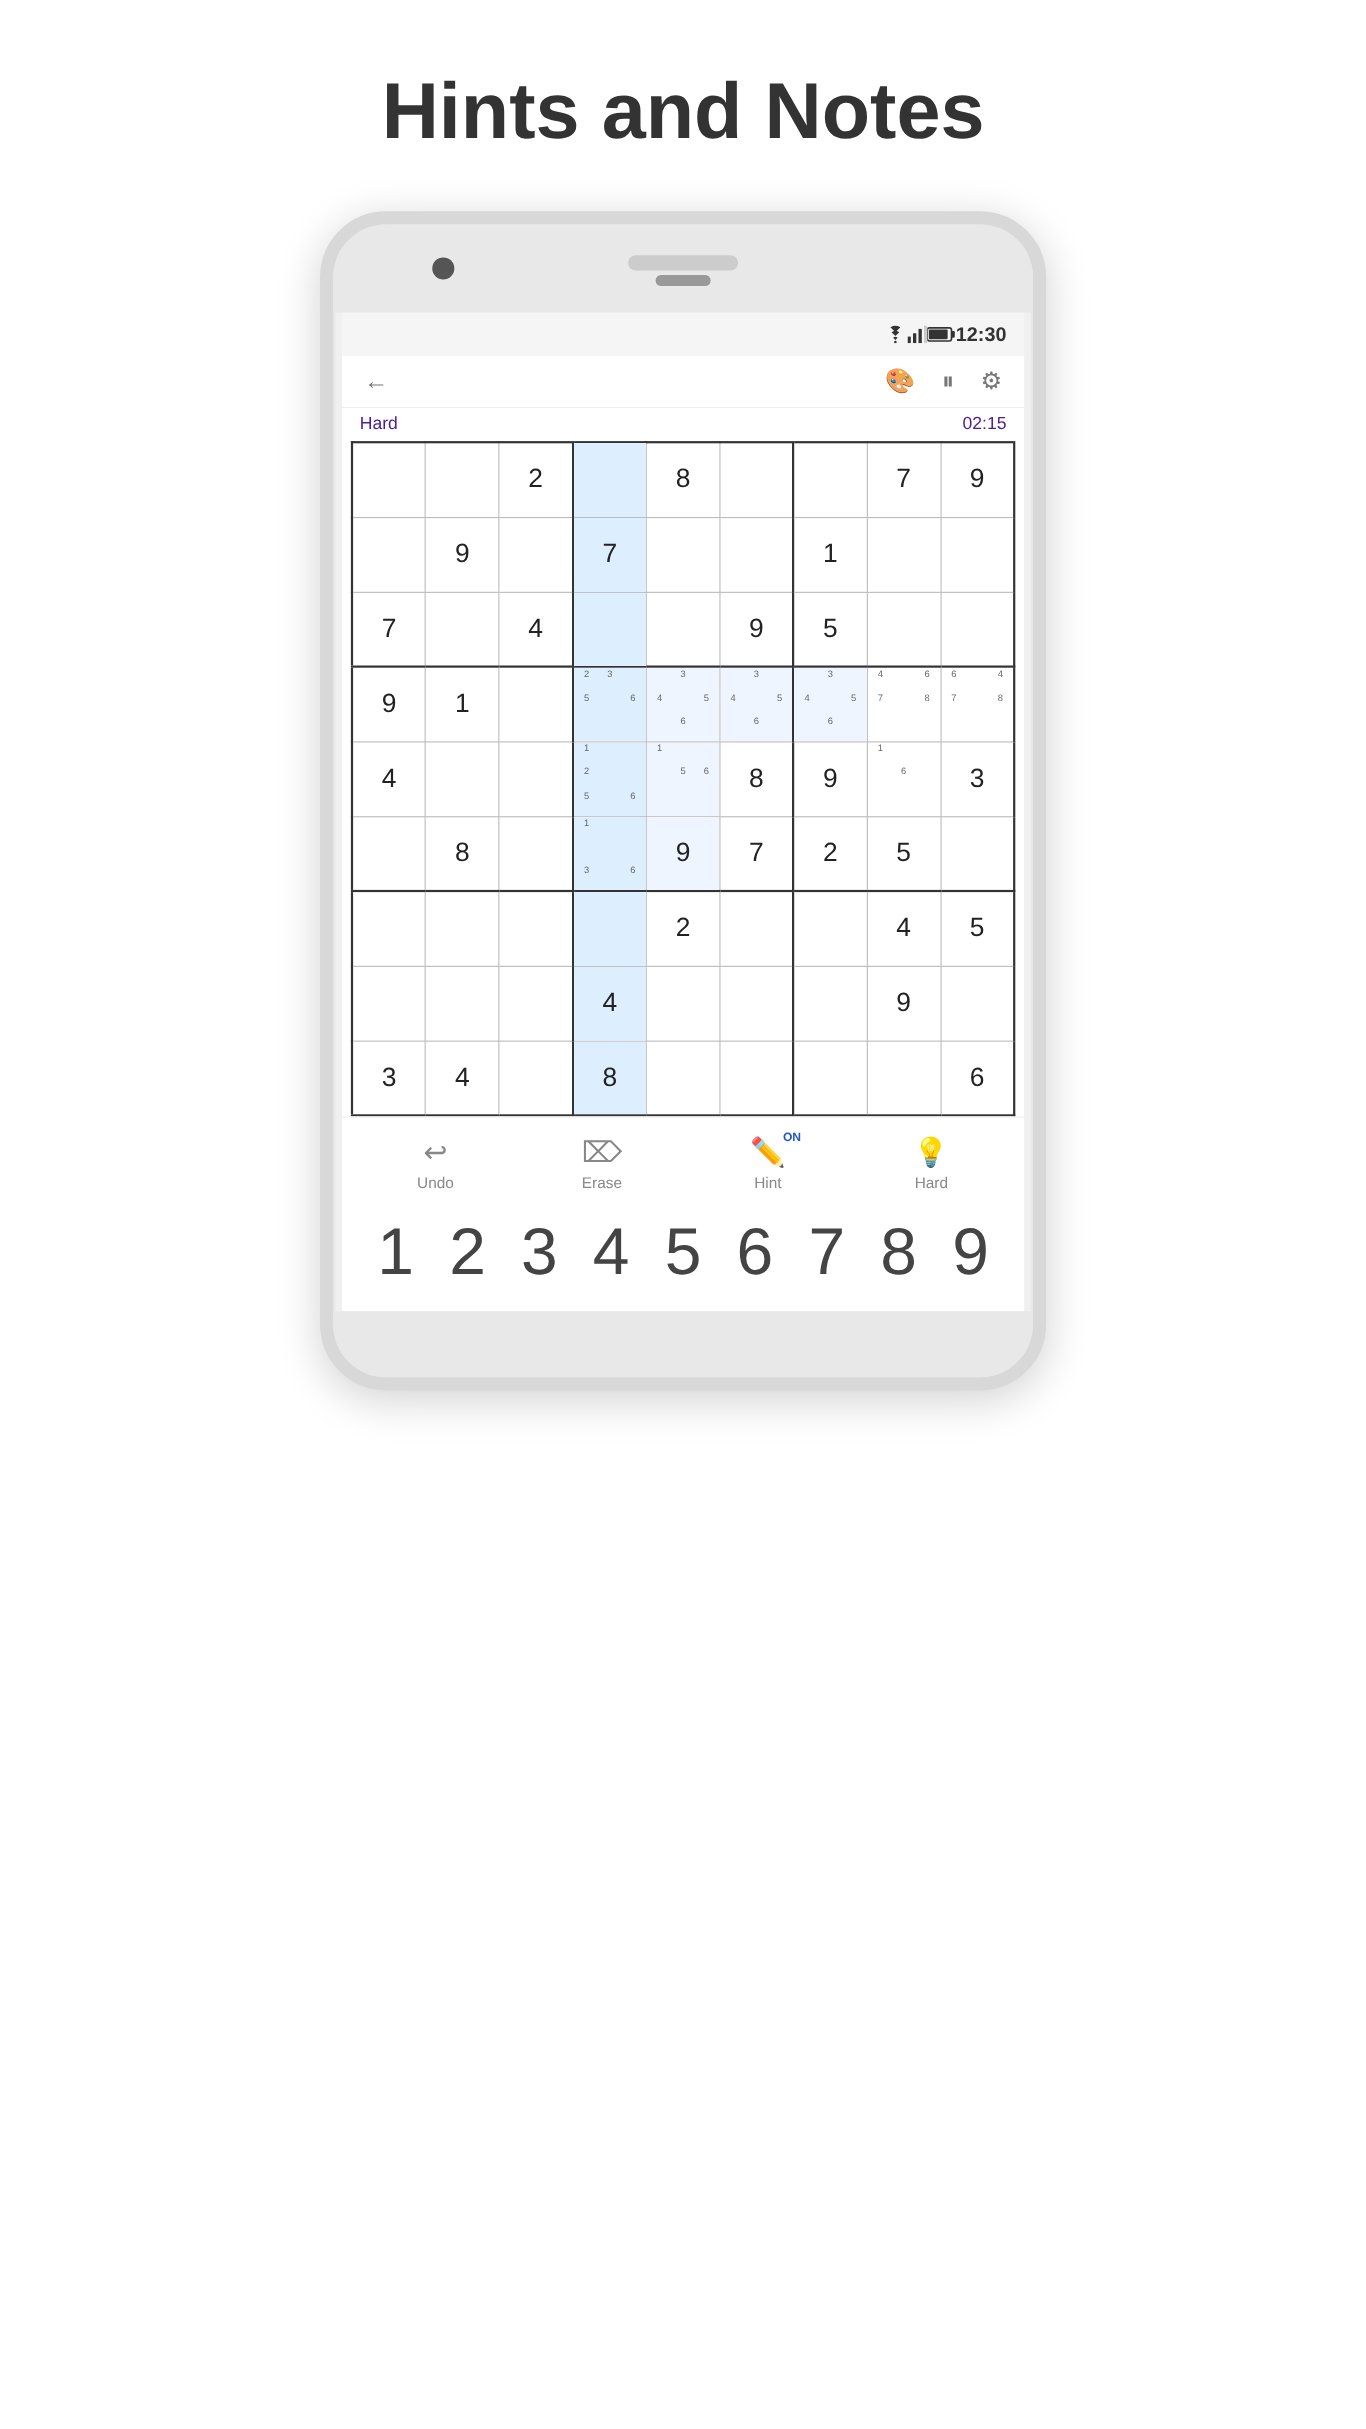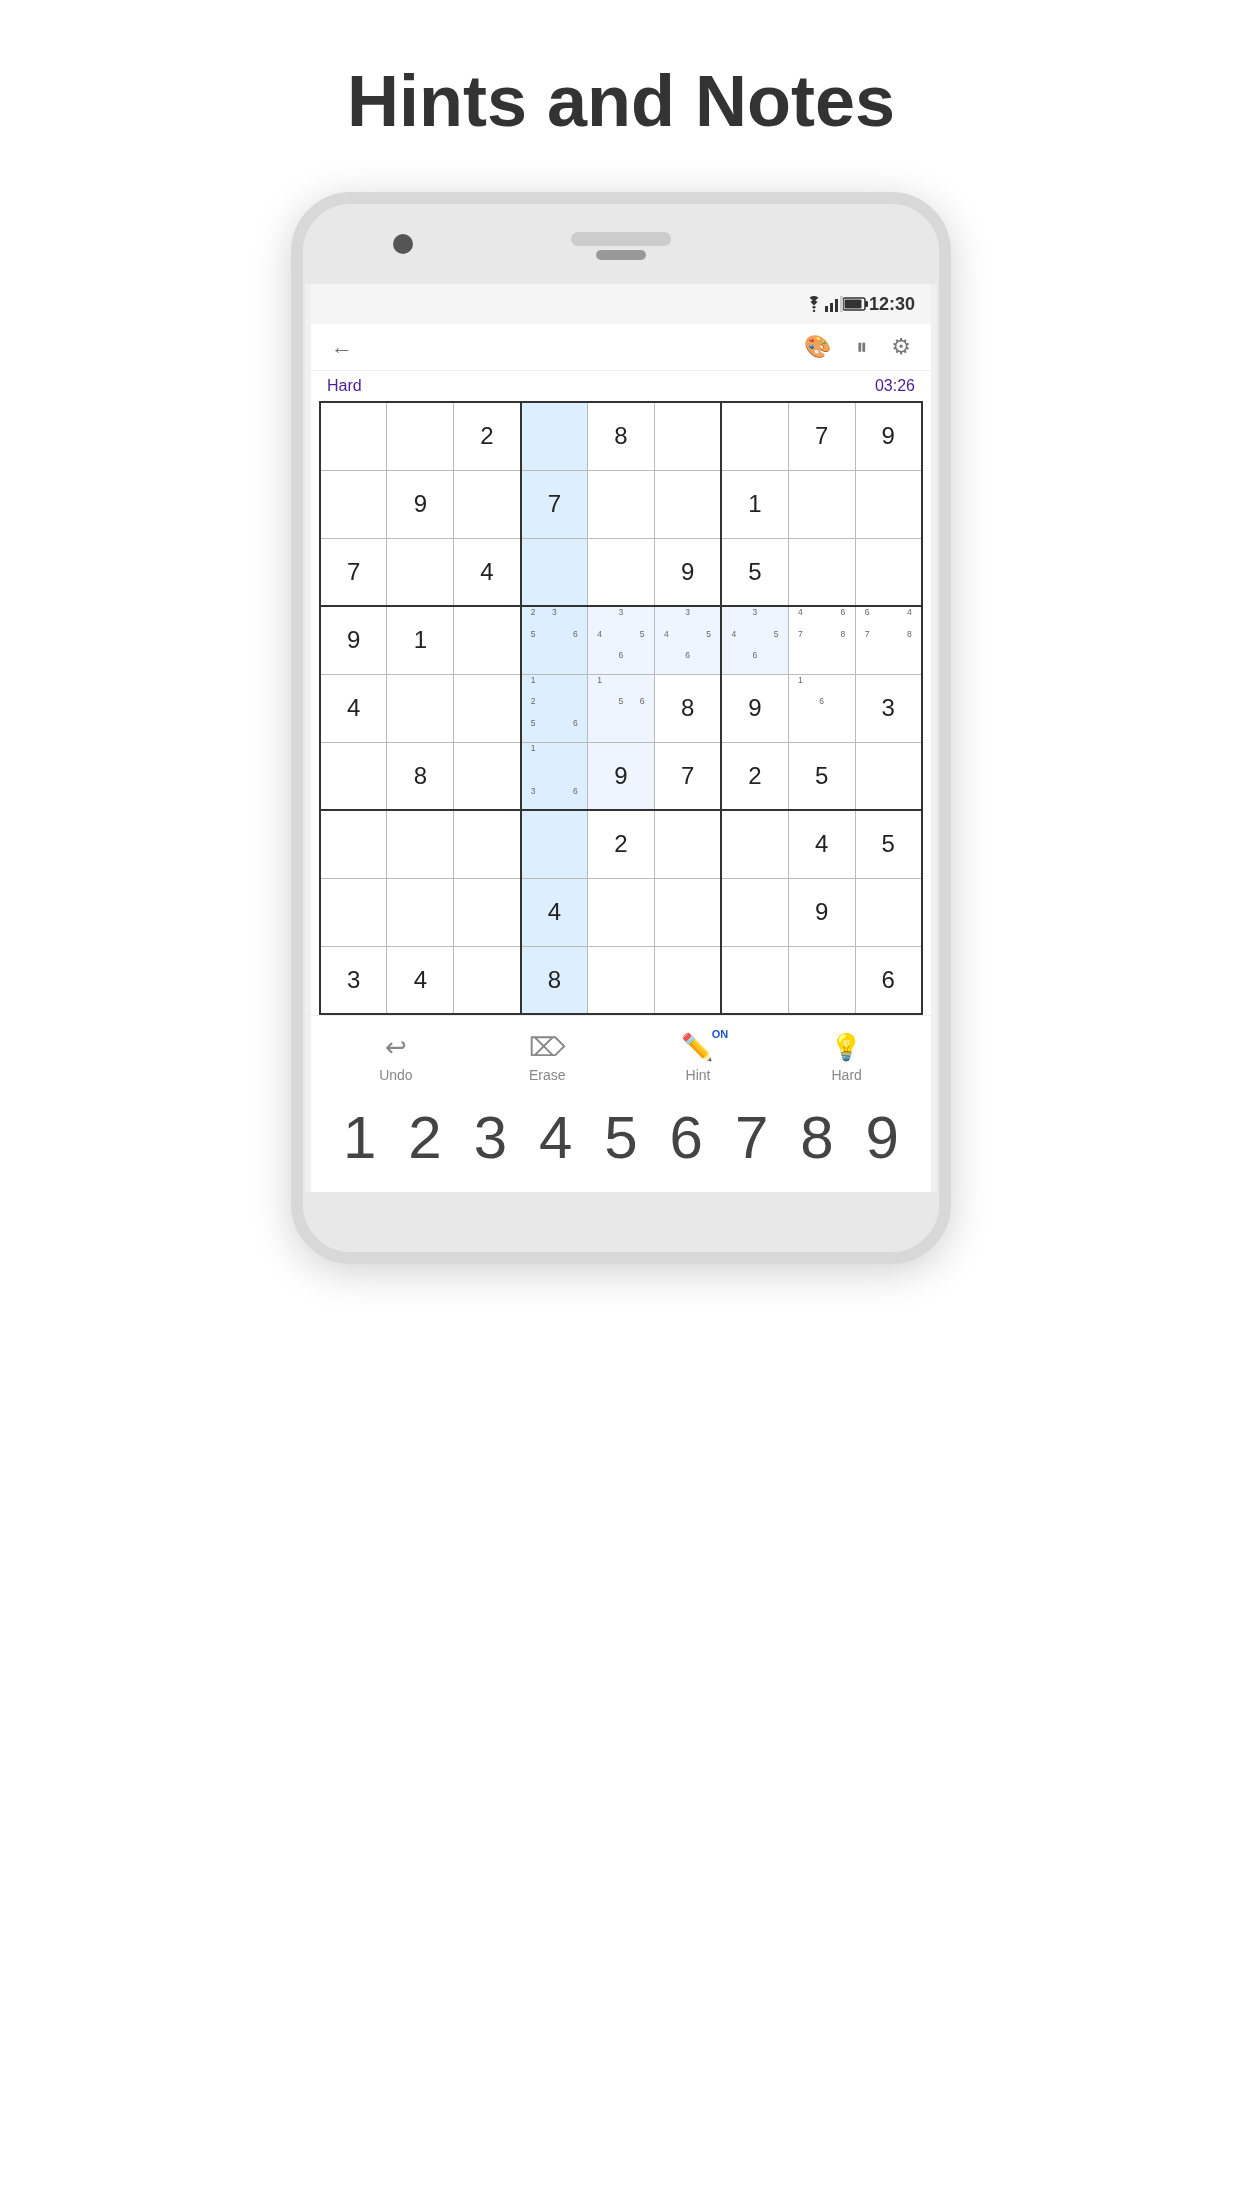--- a/index.html
+++ b/index.html
@@ -317,21 +317,21 @@
         </div>
         <div class="toolbar-right">
           <span class="toolbar-icon">🎨</span>
           <span class="toolbar-icon">⏸</span>
           <span class="toolbar-icon">⚙</span>
         </div>
       </div>
 
       <div class="game-info">
         <span>Hard</span>
-        <span>03:26</span>
+        <span>02:15</span>
       </div>
 
       <div class="sudoku-container">
         <table class="sudoku-grid">
           <tbody>
 
             <tr>
               <td></td>
               <td></td>
               <td>2</td>

